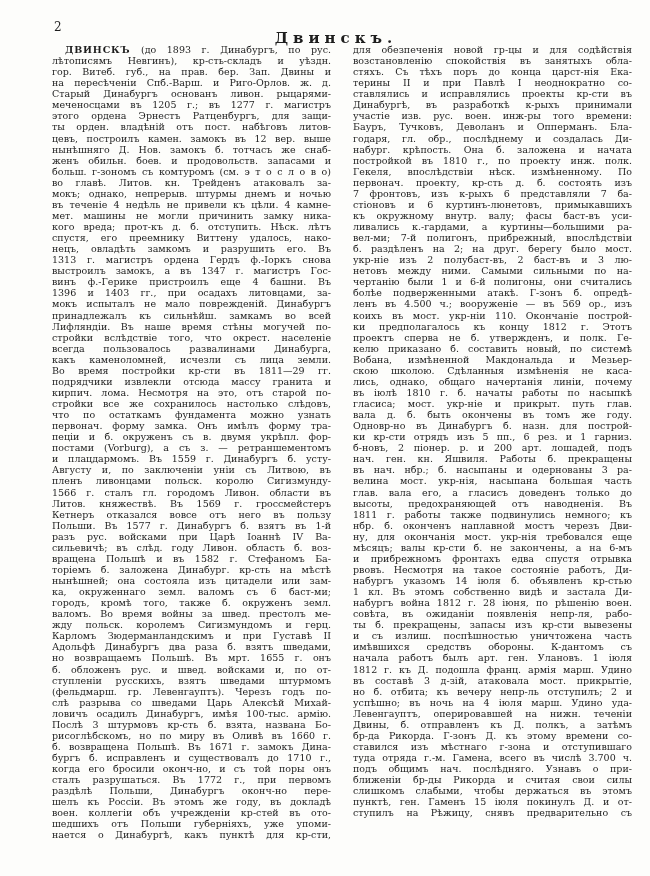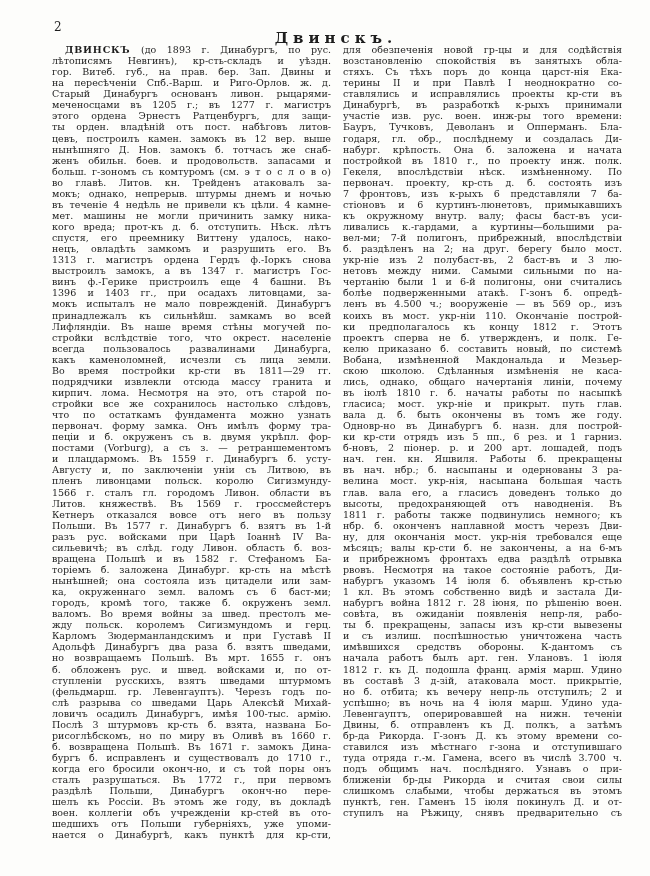--- a/index.html
+++ b/index.html
@@ -39,21 +39,21 @@
     font-size: 15px;
     font-weight: bold;
     letter-spacing: 5px;
   }
   .columns {
     position: absolute;
     top: 44px;
     left: 52px;
     width: 570px;
     display: flex;
-    gap: 12px;
+    gap: 22px;
   }
   .col {
     width: 279px;
     flex: 0 0 279px;
   }
   .line {
     font-size: 9.5px;
     line-height: 11.07px;
     height: 11.07px;
     text-align: justify;
@@ -196,21 +196,21 @@
           <div class="line">б-новъ, 2 піонер. р. и 200 арт. лошадей, подъ</div>
           <div class="line">нач. ген. кн. Яшвиля. Работы б. прекращены</div>
           <div class="line">въ нач. нбр.; б. насыпаны и одернованы 3 ра-</div>
           <div class="line">велина мост. укр-нія, насыпана большая часть</div>
           <div class="line">глав. вала его, а гласисъ доведенъ только до</div>
           <div class="line">высоты, предохраняющей отъ наводненія. Въ</div>
           <div class="line">1811 г. работы также подвинулись немного; къ</div>
           <div class="line">нбр. б. оконченъ наплавной мостъ черезъ Дви-</div>
           <div class="line">ну, для окончанія мост. укр-нія требовался еще</div>
           <div class="line">мѣсяцъ; валы кр-сти б. не закончены, а на 6-мъ</div>
-          <div class="line">и прибрежномъ фронтахъ едва раздѣлѣ отрывка</div>
+          <div class="line">и прибрежномъ фронтахъ едва спустя отрывка</div>
           <div class="line">рвовъ. Несмотря на такое состояніе работъ, Ди-</div>
           <div class="line">набургъ указомъ 14 іюля б. объявленъ кр-стью</div>
           <div class="line">1 кл. Въ этомъ собственно видѣ и застала Ди-</div>
           <div class="line">набургъ война 1812 г. 28 іюня, по рѣшенію воен.</div>
           <div class="line">совѣта, въ ожиданіи появленія непр-ля, рабо-</div>
           <div class="line">ты б. прекращены, запасы изъ кр-сти вывезены</div>
           <div class="line">и съ излиш. поспѣшностью уничтожена часть</div>
           <div class="line">имѣвшихся средствъ обороны. К-дантомъ съ</div>
           <div class="line">начала работъ былъ арт. ген. Улановъ. 1 іюля</div>
           <div class="line">1812 г. къ Д. подошла франц. армія марш. Удино</div>

